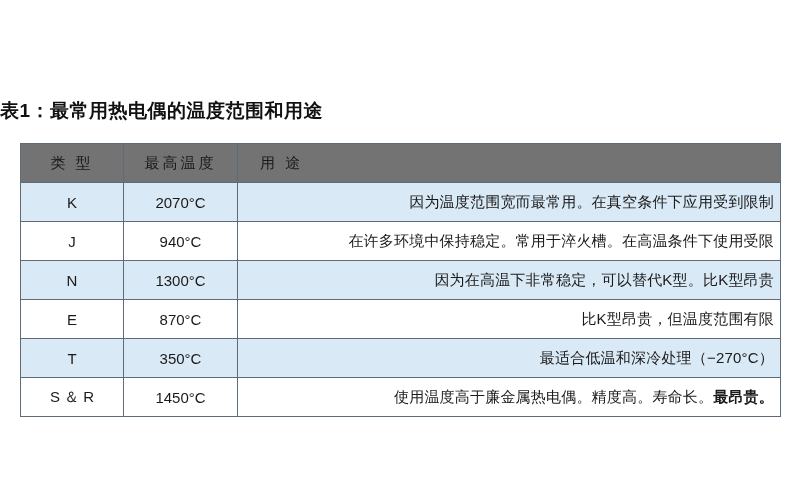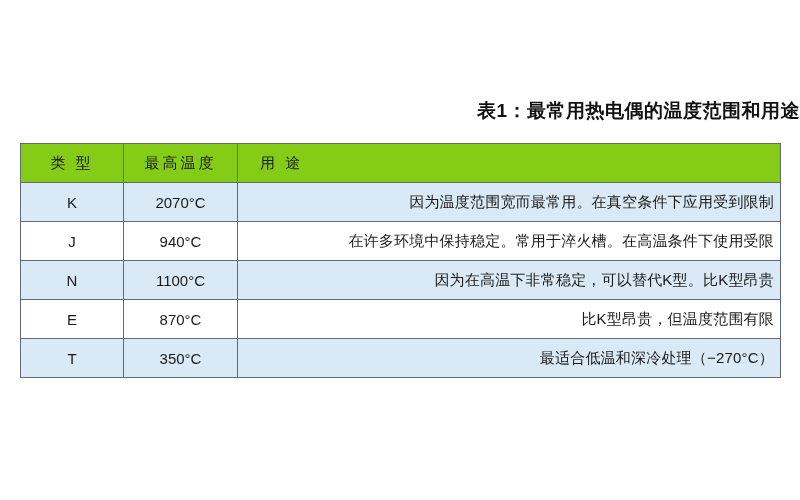--- a/index.html
+++ b/index.html
@@ -18,21 +18,21 @@
     position: relative;
     width: 800px;
     height: 500px;
     box-sizing: border-box;
   }
   .table-title {
     position: absolute;
     top: 98px;
     left: 0;
     width: 800px;
-    text-align: right;
+    text-align: left;
     font-size: 19px;
     font-weight: bold;
     letter-spacing: 0.5px;
     color: #111111;
   }
   .table-wrap {
     position: absolute;
     top: 143px;
     left: 20px;
     width: 760px;
@@ -50,21 +50,21 @@
   table.temp-table td {
     border: 1px solid #5f6b76;
     height: 38px;
     padding: 0 6px;
     font-size: 15px;
     color: #1a1a1a;
     font-weight: normal;
     vertical-align: middle;
   }
   thead th {
-    background: #84cc16;
+    background: #737373;
     color: #1a4e79;
     font-weight: bold;
     font-size: 15.5px;
     height: 37px;
   }
   thead th.h-type,
   thead th.h-temp {
     text-align: center;
     letter-spacing: 3px;
   }
@@ -119,30 +119,35 @@
           <td class="cell-temp">2070°C</td>
           <td class="cell-use"><span>因为温度范围宽而最常用。在真空条件下应用受到限制</span><span class="emph"></span></td>
         </tr>
         <tr class="even">
           <td class="cell-type">J</td>
           <td class="cell-temp">940°C</td>
           <td class="cell-use"><span>在许多环境中保持稳定。常用于淬火槽。在高温条件下使用受限</span><span class="emph"></span></td>
         </tr>
         <tr class="odd">
           <td class="cell-type">N</td>
-          <td class="cell-temp">1100°C</td>
+          <td class="cell-temp">1300°C</td>
           <td class="cell-use"><span>因为在高温下非常稳定，可以替代K型。比K型昂贵</span><span class="emph"></span></td>
         </tr>
         <tr class="even">
           <td class="cell-type">E</td>
           <td class="cell-temp">870°C</td>
           <td class="cell-use"><span>比K型昂贵，但温度范围有限</span><span class="emph"></span></td>
         </tr>
         <tr class="odd">
           <td class="cell-type">T</td>
           <td class="cell-temp">350°C</td>
           <td class="cell-use"><span>最适合低温和深冷处理（−270°C）</span><span class="emph"></span></td>
         </tr>
+        <tr class="even">
+          <td class="cell-type">S ＆ R</td>
+          <td class="cell-temp">1450°C</td>
+          <td class="cell-use"><span>使用温度高于廉金属热电偶。精度高。寿命长。</span><span class="emph">最昂贵。</span></td>
+        </tr>
       </tbody>
     </table>
   </div>
 
 </div>
 
 </body></html>

